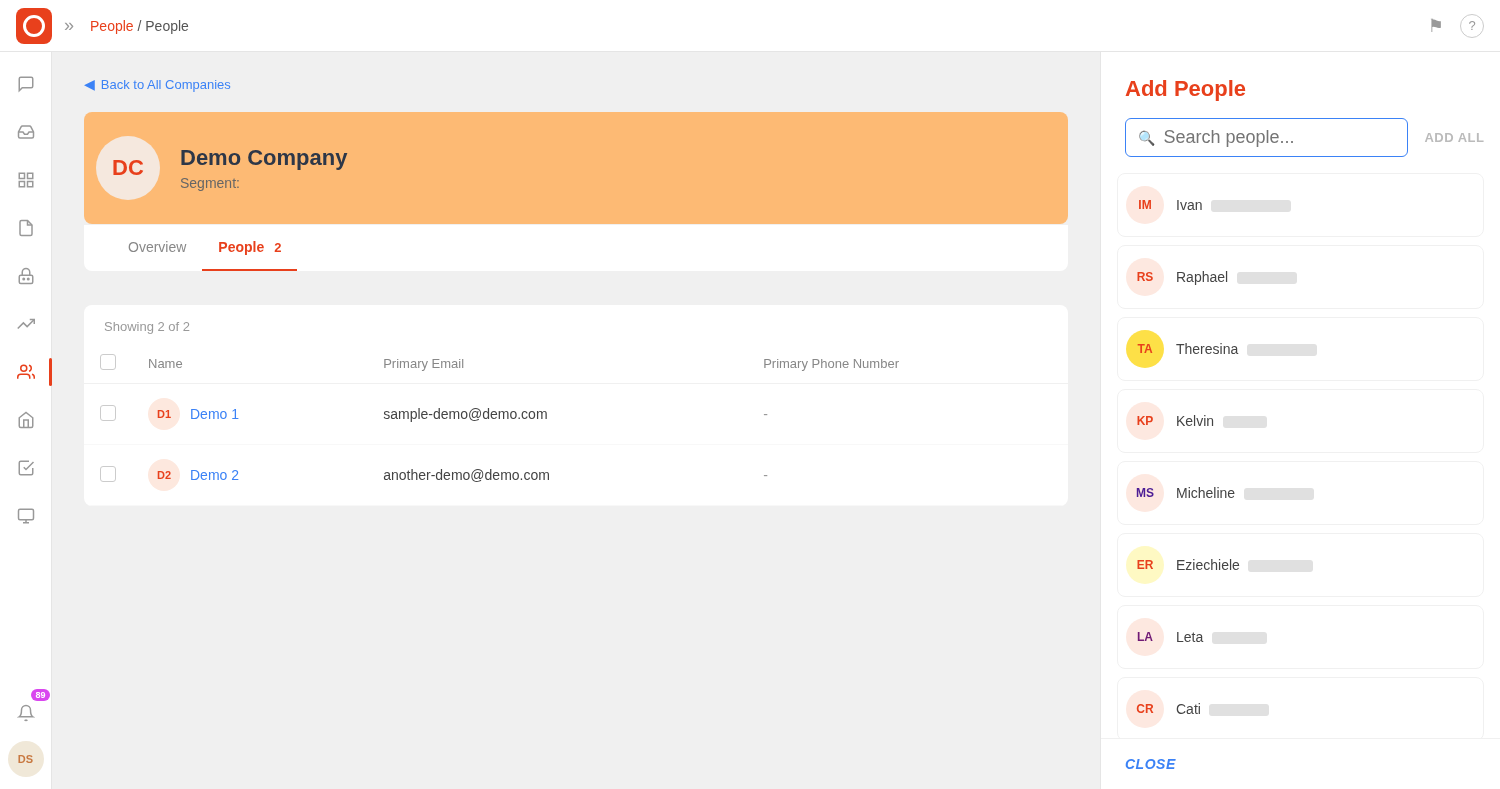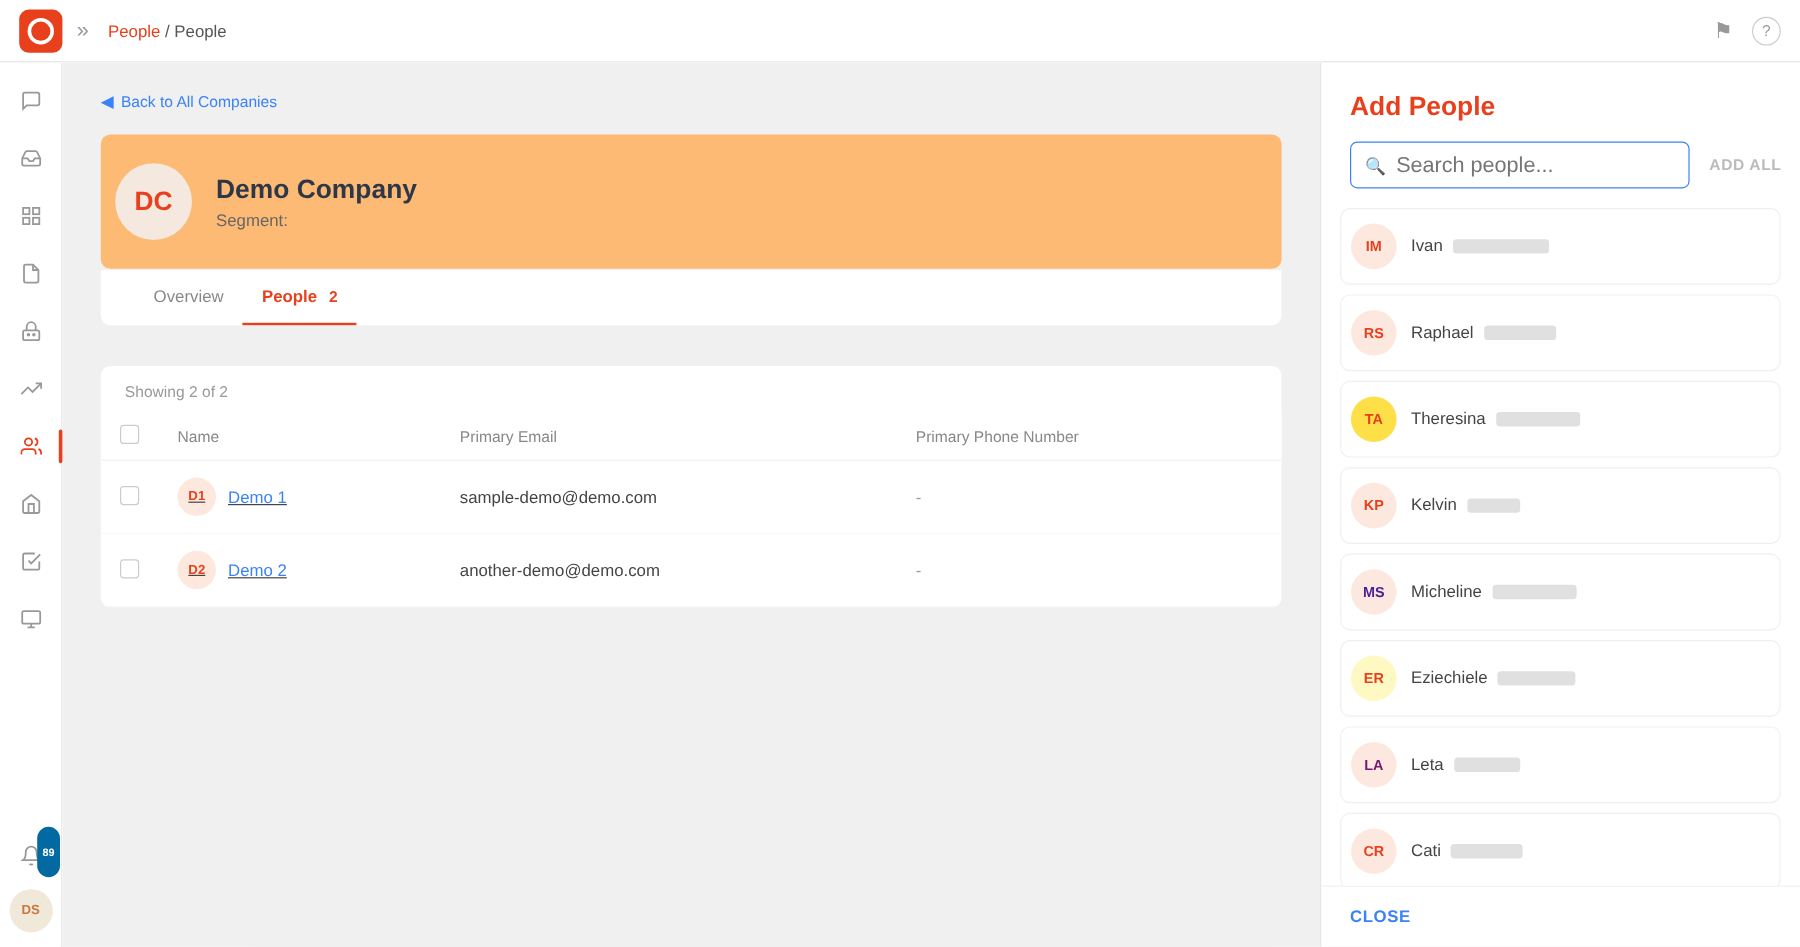--- a/index.html
+++ b/index.html
@@ -48,22 +48,22 @@
       content: ''; position: absolute; right: -6px; top: 50%; transform: translateY(-50%);
       width: 3px; height: 28px; background: #e8401c; border-radius: 2px;
     }
     .sidebar-bottom {
       margin-top: auto; display: flex; flex-direction: column; align-items: center; gap: 8px;
     }
     .notification-badge {
       position: relative;
     }
     .badge {
-      position: absolute; top: -4px; right: -4px; background: #0369a1;
-      color: #fff; border-radius: 10px; font-size: 9px; padding: 16px 4px;
+      position: absolute; top: -4px; right: -4px; background: #d946ef;
+      color: #fff; border-radius: 10px; font-size: 9px; padding: 1px 4px;
       font-weight: bold;
     }
     .avatar-ds {
       width: 36px; height: 36px; background: #f0e8d8; border-radius: 50%;
       display: flex; align-items: center; justify-content: center;
       font-size: 11px; font-weight: 600; color: #c87941; cursor: pointer;
     }
 
     
     .main {
@@ -129,21 +129,21 @@
     }
     .table td:last-child { color: #999; }
     .table-checkbox { width: 40px; }
     .person-avatar-small {
       width: 32px; height: 32px; border-radius: 50%;
       display: inline-flex; align-items: center; justify-content: center;
       font-size: 11px; font-weight: 600; color: #e8401c;
       background: #fde8de; margin-right: 10px; vertical-align: middle;
     }
     .person-link { color: #3b82f6; text-decoration: none; cursor: pointer; }
-    .person-cell { display: flex; align-items: center; text-decoration: underline; }
+    .person-cell { display: flex; align-items: center; }
     .checkbox { width: 16px; height: 16px; border: 1.5px solid #ccc; border-radius: 3px; display: inline-block; }
 
     
     .right-panel {
       width: 400px; background: #fff; border-left: 1px solid #e5e5e5;
       display: flex; flex-direction: column; overflow: hidden;
     }
     .right-panel-header {
       padding: 24px 24px 16px;
       flex-shrink: 0;
@@ -187,20 +187,21 @@
       display: inline-block; background: #e0e0e0; border-radius: 3px;
       height: 12px; vertical-align: middle; margin-left: 4px;
     }
 
     .right-panel-footer {
       padding: 16px 24px; border-top: 1px solid #f0f0f0; flex-shrink: 0;
     }
     .close-btn {
       color: #3b82f6; font-size: 14px; font-weight: 600; cursor: pointer;
       letter-spacing: 0.5px;
+      font-style: italic;
     }
   </style>
 </head>
 <body>
 
 <div class="top-bar">
   <div class="top-bar-logo">
     <div class="top-bar-logo-inner"></div>
   </div>
   <span class="top-bar-expand">»</span>

